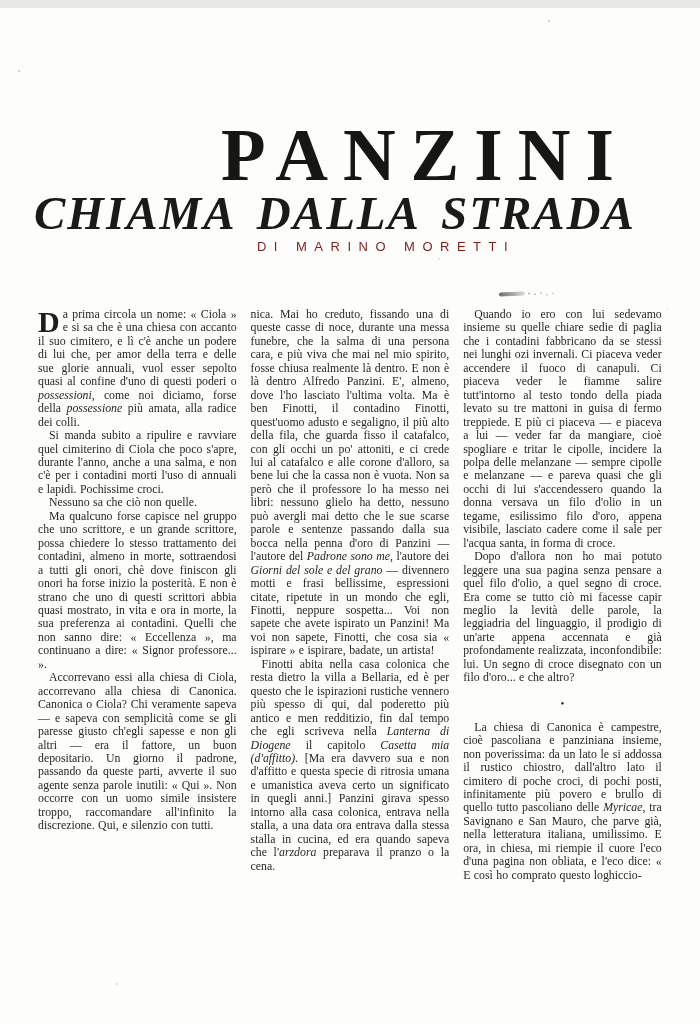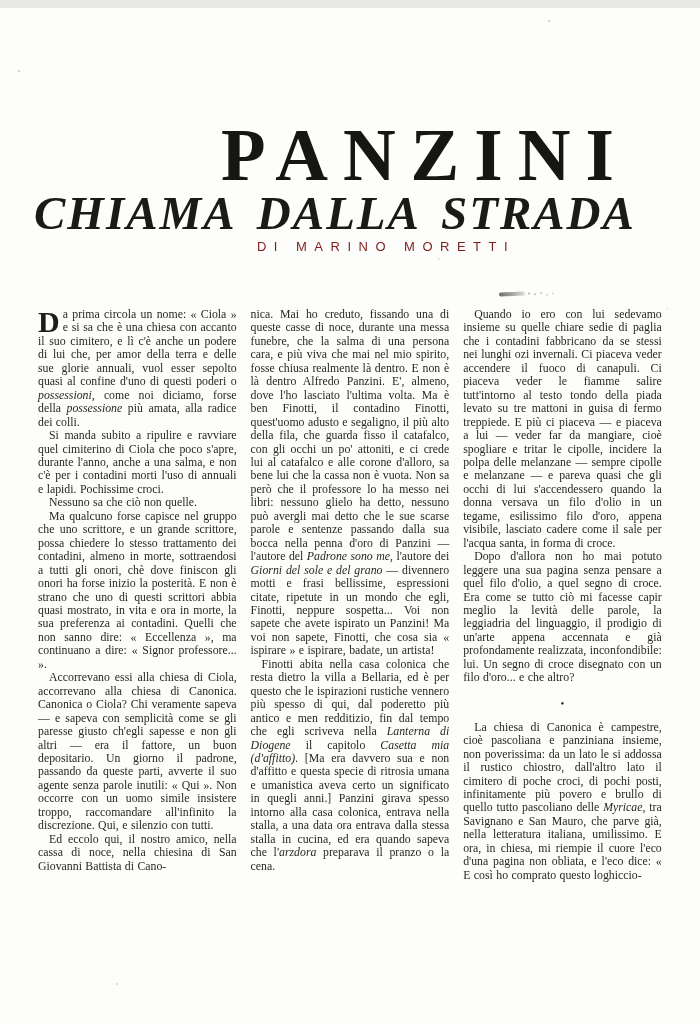--- a/index.html
+++ b/index.html
@@ -145,21 +145,20 @@
 
   <div class="smudge"></div>
 
   <div class="text-columns">
       <div class="col">
         <p class="no-indent"><span class="dropcap">D</span><span>a prima circola un nome: « Ciola » e si sa che è una chiesa con accanto il suo cimitero, e lì c'è anche un podere di lui che, per amor della terra e delle sue glorie annuali, vuol esser sepolto quasi al confine d'uno di questi poderi o </span><i>possessioni</i><span>, come noi diciamo, forse della </span><i>possessione</i><span> più amata, alla radice dei colli.</span></p>
         <p><span>Si manda subito a ripulire e ravviare quel cimiterino di Ciola che poco s'apre, durante l'anno, anche a una salma, e non c'è per i contadini morti l'uso di annuali e lapidi. Pochissime croci.</span></p>
         <p><span>Nessuno sa che ciò non quelle.</span></p>
         <p><span>Ma qualcuno forse capisce nel gruppo che uno scrittore, e un grande scrittore, possa chiedere lo stesso trattamento dei contadini, almeno in morte, sottraendosi a tutti gli onori, chè dove finiscon gli onori ha forse inizio la posterità. E non è strano che uno di questi scrittori abbia quasi mostrato, in vita e ora in morte, la sua preferenza ai contadini. Quelli che non sanno dire: « Eccellenza », ma continuano a dire: « Signor professore... ».</span></p>
         <p><span>Accorrevano essi alla chiesa di Ciola, accorrevano alla chiesa di Canonica. Canonica o Ciola? Chi veramente sapeva — e sapeva con semplicità come se gli paresse giusto ch'egli sapesse e non gli altri — era il fattore, un buon depositario. Un giorno il padrone, passando da queste parti, avverte il suo agente senza parole inutili: « Qui ». Non occorre con un uomo simile insistere troppo, raccomandare all'infinito la discrezione. Qui, e silenzio con tutti.</span></p>
-        <p><span>Ed eccolo qui, il nostro amico, nella cassa di noce, nella chiesina di San Giovanni Battista di Cano-</span></p>
       </div>
       <div class="col">
         <p class="no-indent"><span>nica. Mai ho creduto, fissando una di queste casse di noce, durante una messa funebre, che la salma di una persona cara, e più viva che mai nel mio spirito, fosse chiusa realmente là dentro. E non è là dentro Alfredo Panzini. E', almeno, dove l'ho lasciato l'ultima volta. Ma è ben Finotti, il contadino Finotti, quest'uomo adusto e segaligno, il più alto della fila, che guarda fisso il catafalco, con gli occhi un po' attoniti, e ci crede lui al catafalco e alle corone d'alloro, sa bene lui che la cassa non è vuota. Non sa però che il professore lo ha messo nei libri: nessuno glielo ha detto, nessuno può avergli mai detto che le sue scarse parole e sentenze passando dalla sua bocca nella penna d'oro di Panzini — l'autore del </span><i>Padrone sono me</i><span>, l'autore dei </span><i>Giorni del sole e del grano</i><span> — divennero motti e frasi bellissime, espressioni citate, ripetute in un mondo che egli, Finotti, neppure sospetta... Voi non sapete che avete ispirato un Panzini! Ma voi non sapete, Finotti, che cosa sia « ispirare » e ispirare, badate, un artista!</span></p>
         <p><span>Finotti abita nella casa colonica che resta dietro la villa a Bellaria, ed è per questo che le ispirazioni rustiche vennero più spesso di qui, dal poderetto più antico e men redditizio, fin dal tempo che egli scriveva nella </span><i>Lanterna di Diogene</i><span> il capitolo </span><i>Casetta mia (d'affitto)</i><span>. [Ma era davvero sua e non d'affitto e questa specie di ritrosia umana e umanistica aveva certo un significato in quegli anni.] Panzini girava spesso intorno alla casa colonica, entrava nella stalla, a una data ora entrava dalla stessa stalla in cucina, ed era quando sapeva che l'</span><i>arzdora</i><span> preparava il pranzo o la cena.</span></p>
       </div>
       <div class="col">
         <p><span>Quando io ero con lui sedevamo insieme su quelle chiare sedie di paglia che i contadini fabbricano da se stessi nei lunghi ozi invernali. Ci piaceva veder accendere il fuoco di canapuli. Ci piaceva veder le fiamme salire tutt'intorno al testo tondo della piada levato su tre mattoni in guisa di fermo treppiede. E più ci piaceva — e piaceva a lui — veder far da mangiare, cioè spogliare e tritar le cipolle, incidere la polpa delle melanzane — sempre cipolle e melanzane — e pareva quasi che gli occhi di lui s'accendessero quando la donna versava un filo d'olio in un tegame, esilissimo filo d'oro, appena visibile, lasciato cadere come il sale per l'acqua santa, in forma di croce.</span></p>
         <p><span>Dopo d'allora non ho mai potuto leggere una sua pagina senza pensare a quel filo d'olio, a quel segno di croce. Era come se tutto ciò mi facesse capir meglio la levità delle parole, la leggiadria del linguaggio, il prodigio di un'arte appena accennata e già profondamente realizzata, inconfondibile: lui. Un segno di croce disegnato con un filo d'oro... e che altro?</span></p>
         <div class="separator">•</div>
         <p><span>La chiesa di Canonica è campestre, cioè pascoliana e panziniana insieme, non poverissima: da un lato le si addossa il rustico chiostro, dall'altro lato il cimitero di poche croci, di pochi posti, infinitamente più povero e brullo di quello tutto pascoliano delle </span><i>Myricae</i><span>, tra Savignano e San Mauro, che parve già, nella letteratura italiana, umilissimo. E ora, in chiesa, mi riempie il cuore l'eco d'una pagina non obliata, e l'eco dice: « E così ho comprato questo loghiccio-</span></p>

